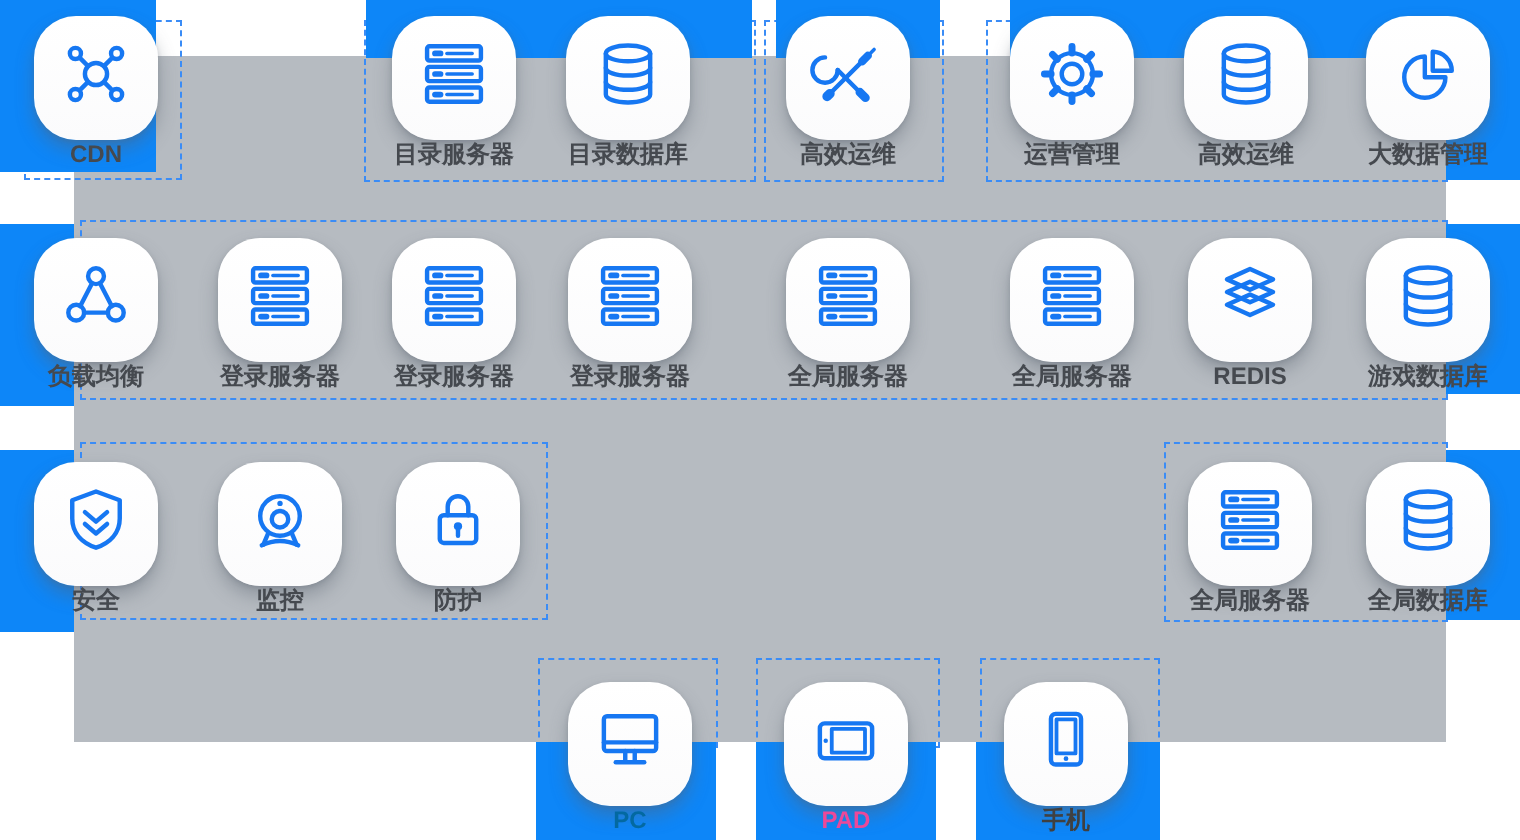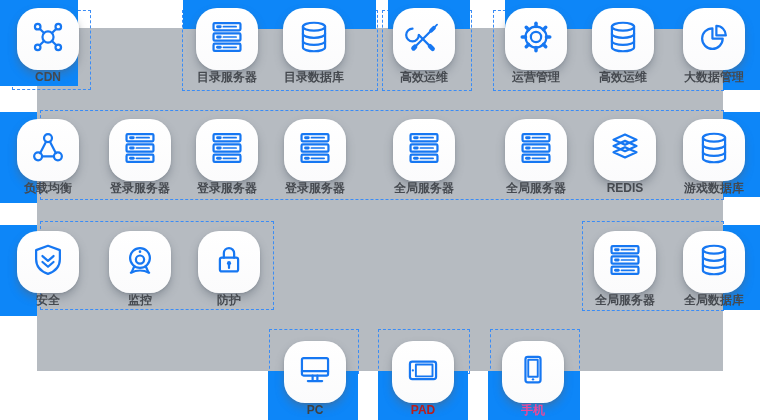--- a/index.html
+++ b/index.html
@@ -326,36 +326,36 @@
       <div class="node" style="left: 315px; top: 341px;">
     <div class="icon-box">
       <span class="icon"><svg viewBox="0 0 48 48" width="38" height="38" fill="none" stroke="currentColor" stroke-width="2.8" stroke-linecap="round" stroke-linejoin="round">
               <rect x="7.5" y="9" width="33" height="22" rx="2"></rect>
       <line x1="7.5" y1="25.5" x2="40.5" y2="25.5"></line>
       <line x1="21" y1="31" x2="21" y2="36.5"></line>
               <line x1="27" y1="31" x2="27" y2="36.5"></line>
       <line x1="15" y1="38" x2="33" y2="38"></line>
             </svg></span>
     </div>
-    <div class="label" style="color: #404040;">PC</div>
+    <div class="label" style="color: #0369a1;">PC</div>
   </div>
       <div class="node" style="left: 423px; top: 341px;">
     <div class="icon-box">
       <span class="icon"><svg viewBox="0 0 48 48" width="38" height="38" fill="none" stroke="currentColor" stroke-width="2.8" stroke-linecap="round" stroke-linejoin="round">
               <rect x="7.5" y="13.5" width="33" height="22" rx="3"></rect>
        <rect x="15" y="17" width="21" height="15" stroke-width="2.4"></rect>
        <circle cx="11.2" cy="24.5" r="1.4" fill="currentColor" stroke="none"></circle>
             </svg></span>
     </div>
-    <div class="label" style="color: #b91c1c;">PAD</div>
+    <div class="label" style="color: #ec4899;">PAD</div>
   </div>
       <div class="node" style="left: 533px; top: 341px;">
     <div class="icon-box">
       <span class="icon"><svg viewBox="0 0 48 48" width="38" height="38" fill="none" stroke="currentColor" stroke-width="2.8" stroke-linecap="round" stroke-linejoin="round">
               <rect x="14.5" y="7.5" width="19" height="32" rx="3"></rect>
          <rect x="18" y="11" width="12" height="21.5" stroke-width="2.4"></rect>
          <circle cx="24" cy="35.8" r="1.5" fill="currentColor" stroke="none"></circle>
             </svg></span>
     </div>
-    <div class="label" style="color: #ec4899;">手机</div>
+    <div class="label" style="color: #404040;">手机</div>
   </div>
     </div>
 </div>
 
 </body></html>

